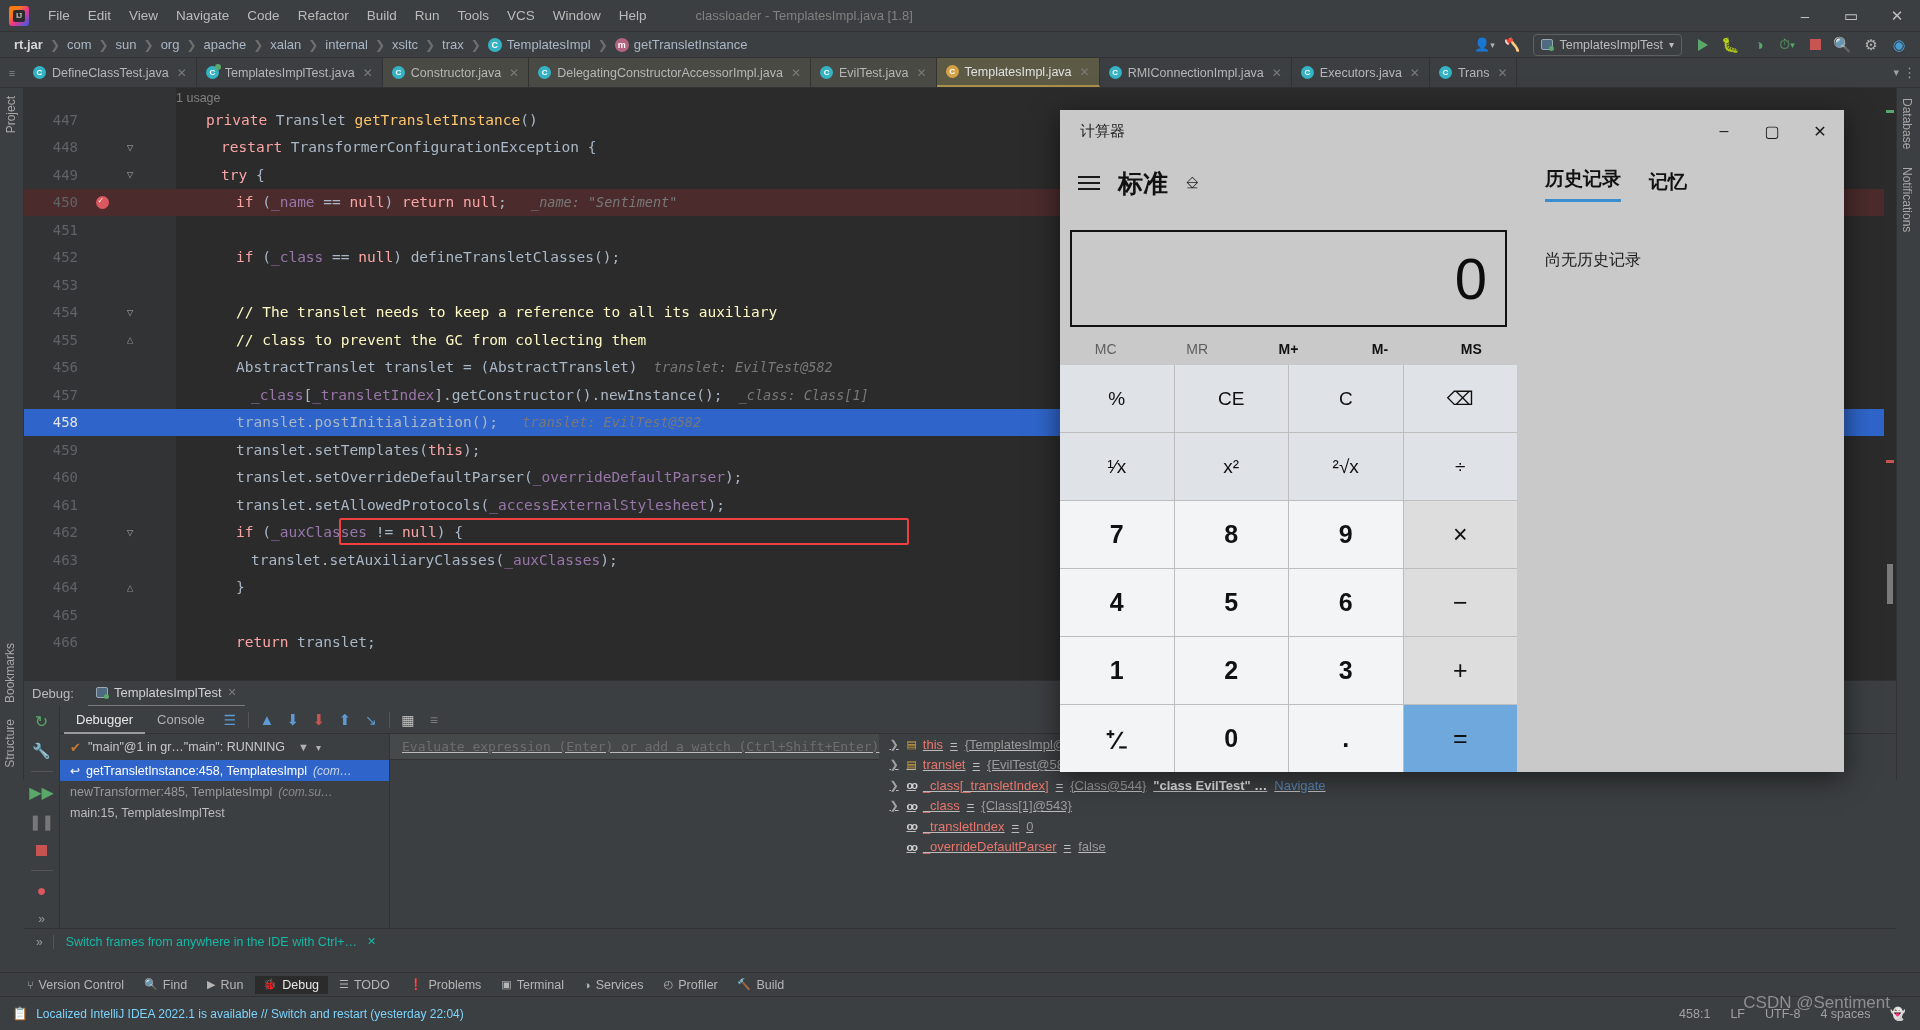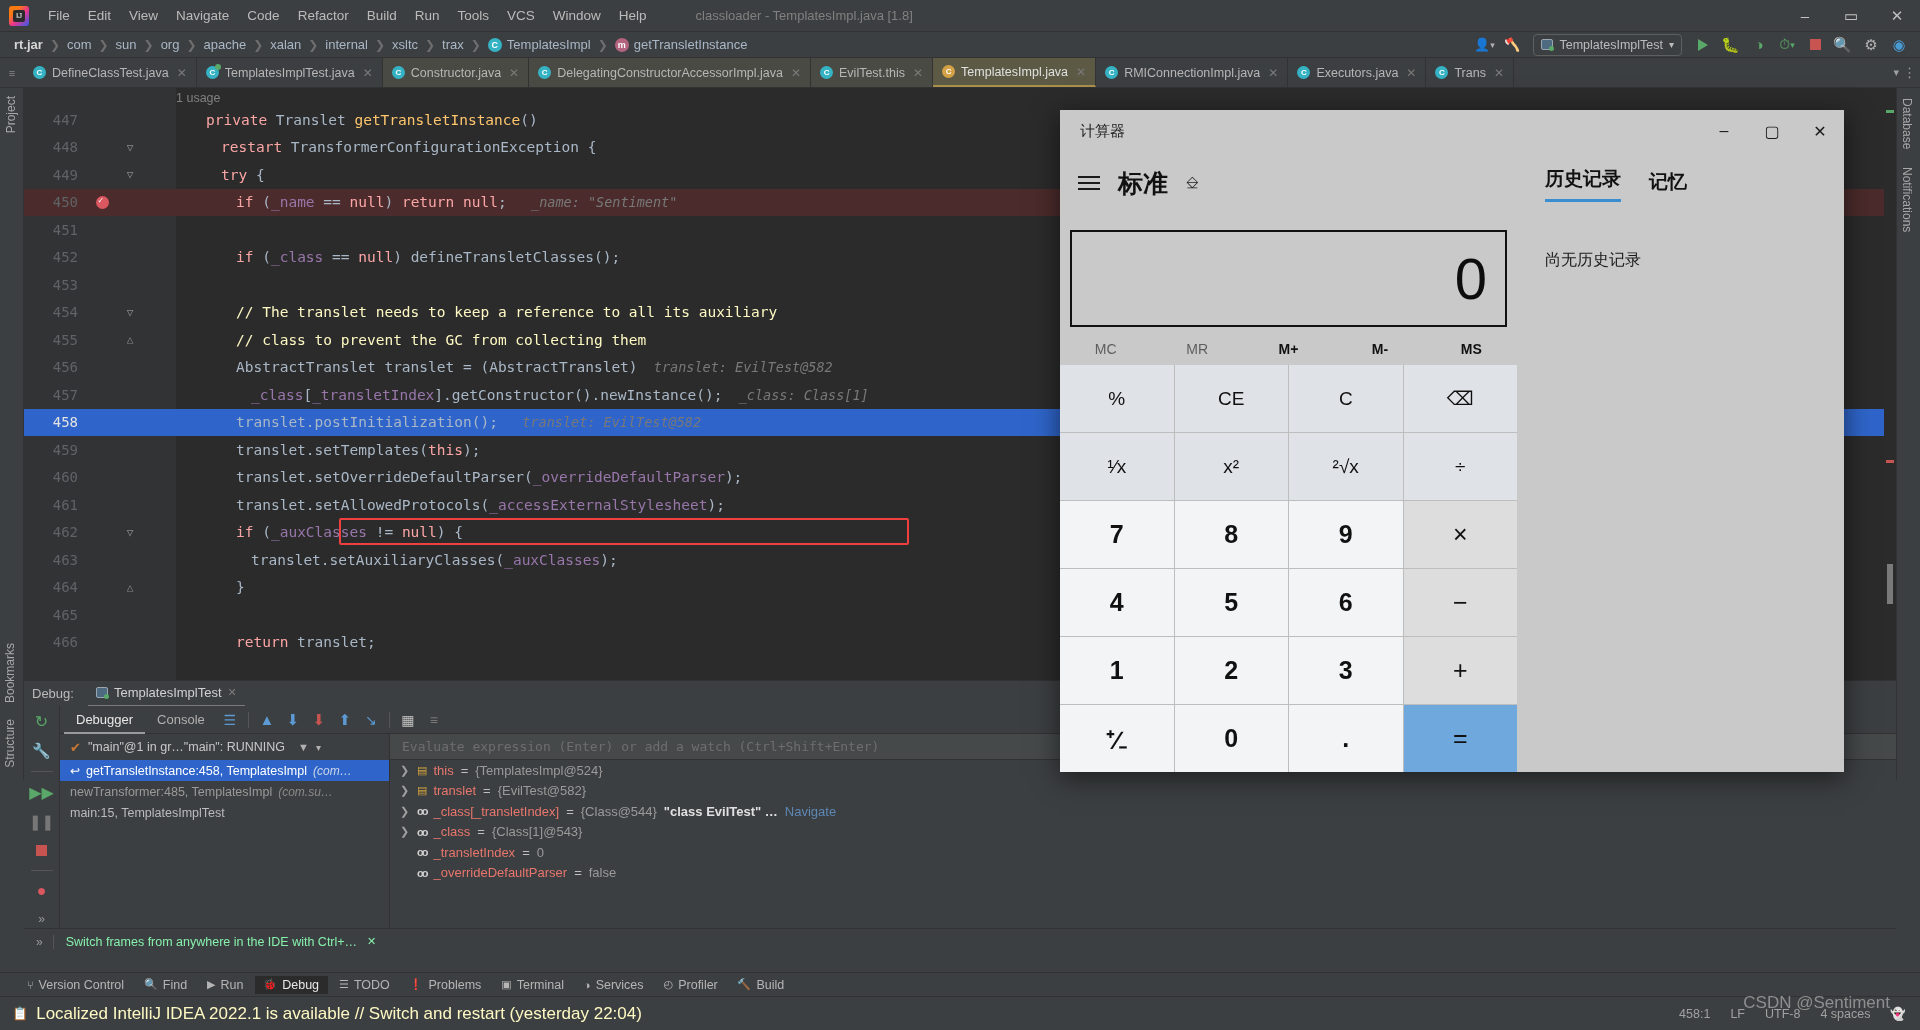--- a/index.html
+++ b/index.html
@@ -217,21 +217,21 @@
   .thread-row {
     height:26px; display:flex; align-items:center; gap:7px; padding-left:10px;
     font-size:12.5px; color:#c8c8c8;
   }
   .frame-row { height:21px; display:flex; align-items:center; gap:6px; padding-left:10px; font-size:12.5px; }
   .frame-row.sel { background:#2f65ca; color:#fff; }
   .frame-dim { color:#9a9a9a; }
   .frame-pkg { color:#8a8a8a; font-style:italic; font-size:12px; }
   .frame-row.sel .frame-pkg { color:#cdd8e8; }
 
-  .vars { flex:1; display:flex; flex-direction:column; background:#3c3f41; }
+  .vars { flex:1; display:flex; background:#3c3f41;text-decoration:underline; }
   .eval-row { height:26px; display:flex; align-items:center; padding-left:12px;
     font-family:"DejaVu Sans Mono",monospace; font-size:13px; color:#6e6e6e;
     border-bottom:1px solid #323232; background:#45494a;}
   .var-row { height:20.5px; display:flex; align-items:center; gap:7px; padding-left:10px; font-size:13px; }
   .chev { color:#a0a0a0; font-size:11px; width:10px; }
   .chev.blank { visibility:hidden; }
   .v-icon-obj { color:#cfa23e; font-size:11px; letter-spacing:-1px; }
   .v-icon-field { color:#d0d0d0; font-size:11px; font-weight:bold; letter-spacing:-2px; }
   .vname { color:#cc7832; }
   .vname.pink { color:#e8766d; }
@@ -239,40 +239,40 @@
   .vval { color:#9a9a9a; }
   .vval.white { color:#e0e0e0; font-weight:bold; }
   .vlink { color:#5d87b5; }
 
   .hint-bar {
     position:absolute; left:0; top:248px; width:1872px; height:26px;
     background:#3c3f41; display:flex; align-items:center; gap:10px; padding-left:6px;
     border-top:1px solid #323232;
   }
   .hint-chip {
-    border-left:1px solid #555; padding-left:12px; color:#86efac; font-size:12.5px;
+    border-left:1px solid #555; padding-left:12px; color:#14b8a6; font-size:12.5px;
     display:flex; align-items:center; gap:10px;
   }
 
   
   .toolwin-bar {
     position:absolute; left:0; top:972px; width:1920px; height:24px;
     background:#3c3f41; display:flex; align-items:center; padding-left:18px; gap:2px;
     border-top:1px solid #323232;
   }
   .twb {
     display:flex; align-items:center; gap:5px; padding:2px 9px; font-size:12.5px; color:#b5b5b5;
   }
   .twb.active { background:#2b2b2b; color:#e8e8e8; }
   .statusbar {
     position:absolute; left:0; top:996px; width:1920px; height:34px;
     background:#3c3f41; display:flex; align-items:center; padding-left:12px;
     border-top:1px solid #323232;
   }
-  .status-msg { color:#fef9c3; font-size:17px; }
+  .status-msg { color:#7dd3fc; font-size:12px; }
   .status-right { margin-left:auto; display:flex; align-items:center; gap:20px; padding-right:14px; color:#a0a0a0; font-size:12.5px; }
   .watermark {
     position:absolute; right:30px; top:993px; font-size:17px; color:#9c9c9c;
     opacity:.85; white-space:nowrap; font-family:"Liberation Sans",sans-serif;
   }
 
   
   .calc {
     position:absolute; left:1060px; top:110px; width:784px; height:662px;
     background:#c9c9c9; box-shadow:0 6px 26px rgba(0,0,0,.55);
@@ -440,21 +440,21 @@
           <span>Constructor.java</span>
           <span class="tabclose">✕</span>
         </div>
         <div class="tab grouped">
           <span class="tabicon">C</span>
           <span>DelegatingConstructorAccessorImpl.java</span>
           <span class="tabclose">✕</span>
         </div>
         <div class="tab grouped">
           <span class="tabicon">C</span>
-          <span>EvilTest.this</span>
+          <span>EvilTest.java</span>
           <span class="tabclose">✕</span>
         </div>
         <div class="tab active">
           <span class="tabicon gold">C</span>
           <span>TemplatesImpl.java</span>
           <span class="tabclose">✕</span>
         </div>
         <div class="tab">
           <span class="tabicon">C</span>
           <span>RMIConnectionImpl.java</span>

